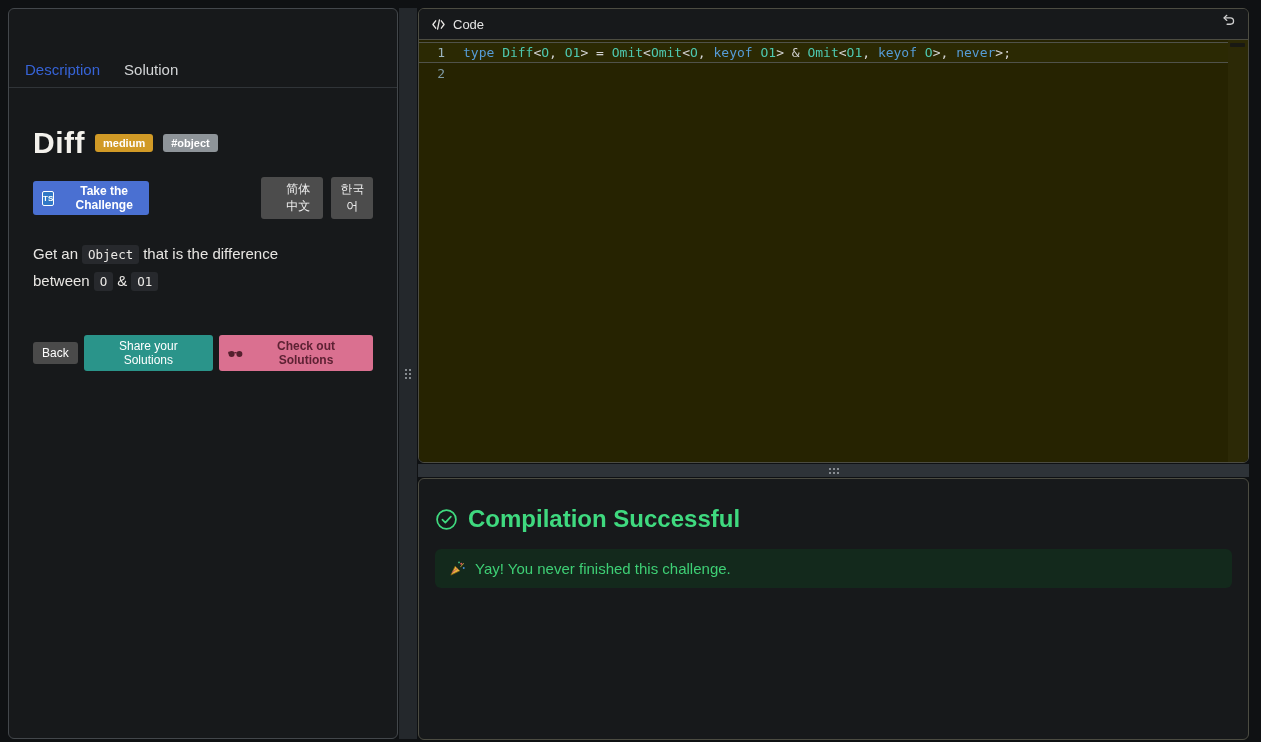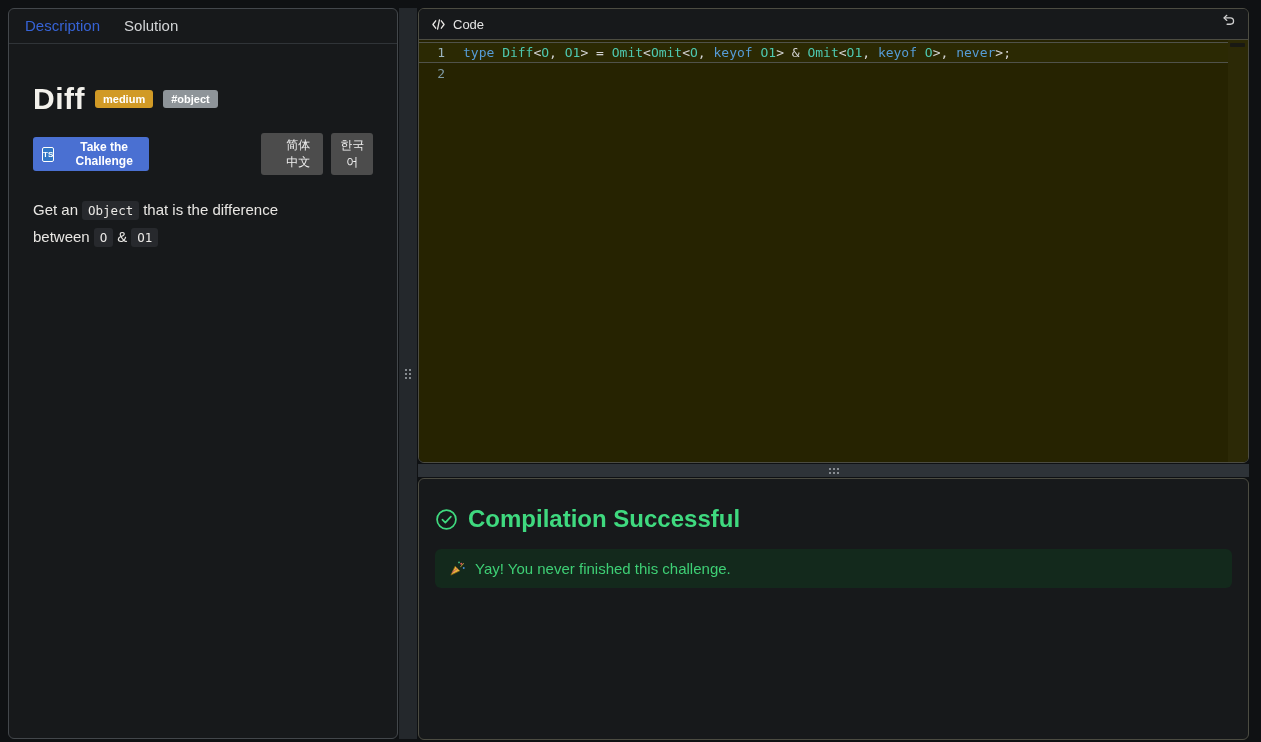--- a/index.html
+++ b/index.html
@@ -16,21 +16,21 @@
   
   .v-gutter { position:absolute; left:399px; top:8px; width:18px; height:731px; background:#24282c;
               display:flex; align-items:center; justify-content:center; cursor:col-resize; }
   .h-gutter { position:absolute; left:418px; top:464px; width:831px; height:13px; background:#2e3338;
               display:flex; align-items:center; justify-content:center; cursor:row-resize; }
   .dots-v { display:grid; grid-template-columns:repeat(2,2px); grid-gap:2px; }
   .dots-h { display:grid; grid-template-columns:repeat(3,2px); grid-gap:2px; }
   .dots-v i, .dots-h i { width:2px; height:2px; background:#a6abb0; border-radius:1px; }
 
   
-  .tabbar { display:flex; gap:24px; padding:8px 16px 9px; border-bottom:1px solid #303438; }
+  .tabbar { display:flex; gap:24px; padding:8px 16px 9px; border-bottom:1px solid #303438;margin-top:44px; }
   .tab { font-size:15px; color:#d3d5d7; cursor:pointer; }
   .tab.active { color:#3663d6; }
   .left-content { padding:16px 24px; }
   .title-row { display:flex; align-items:center; gap:10px; margin-top:22px; }
   h1.title { font-size:30px; font-weight:bold; color:#f3f1ec; letter-spacing:.5px; }
   .badge { font-size:11px; font-weight:bold; color:#fff; padding:3px 8px; border-radius:3px; }
   .badge.medium { background:#d19a26; }
   .badge.tag { background:#8e9499; }
   blockquote.author { margin-top:30px; background:#1f2327; border-left:4px solid #82837b;
                       border-radius:4px; padding:10px 16px; font-size:15px; color:#e8e6e3; }
@@ -100,20 +100,33 @@
         <button class="btn-challenge">
           <span class="ts-logo">TS</span>
           <span>Take the Challenge</span>
         </button>
         <button class="btn-gray first">简体中文</button>
         <button class="btn-gray">한국어</button>
       </div>
 
       <p class="desc"><span>Get an</span><code class="chip">Object</code><span>that is the difference between</span><code class="chip">O</code><span>&amp;</span><code class="chip">O1</code></p>
 
+      <div class="footer-row">
+        <button class="btn-back">Back</button>
+        <button class="btn-share">Share your Solutions</button>
+        <button class="btn-checkout">
+          <svg width="15" height="9" viewBox="0 0 15 9">
+            <circle cx="3.6" cy="5" r="3" fill="#55202e"></circle>
+            <circle cx="11.4" cy="5" r="3" fill="#55202e"></circle>
+            <path d="M6.4 4.2 Q7.5 3 8.6 4.2" stroke="#55202e" stroke-width="1.2" fill="none"></path>
+            <path d="M0.4 4.6 L1 2.6" stroke="#55202e" stroke-width="1" fill="none"></path>
+          </svg>
+          <span>Check out Solutions</span>
+        </button>
+      </div>
     </div>
   </div>
 
   <div class="v-gutter">
     <div class="dots-v">
         <i></i>
         <i></i>
         <i></i>
         <i></i>
         <i></i>

